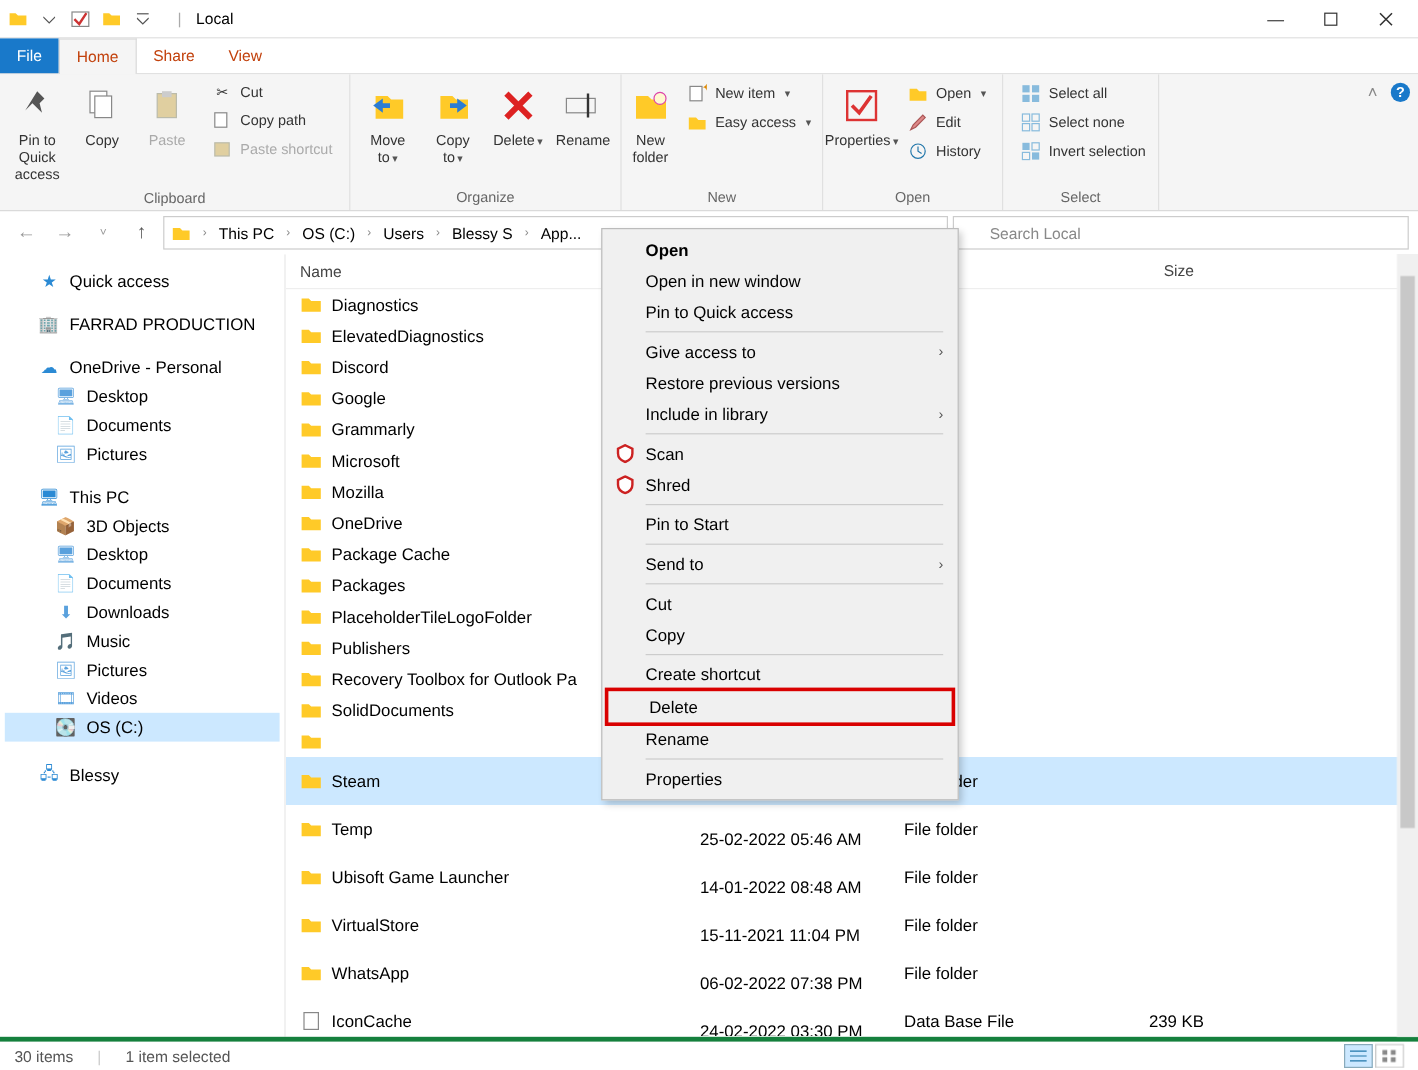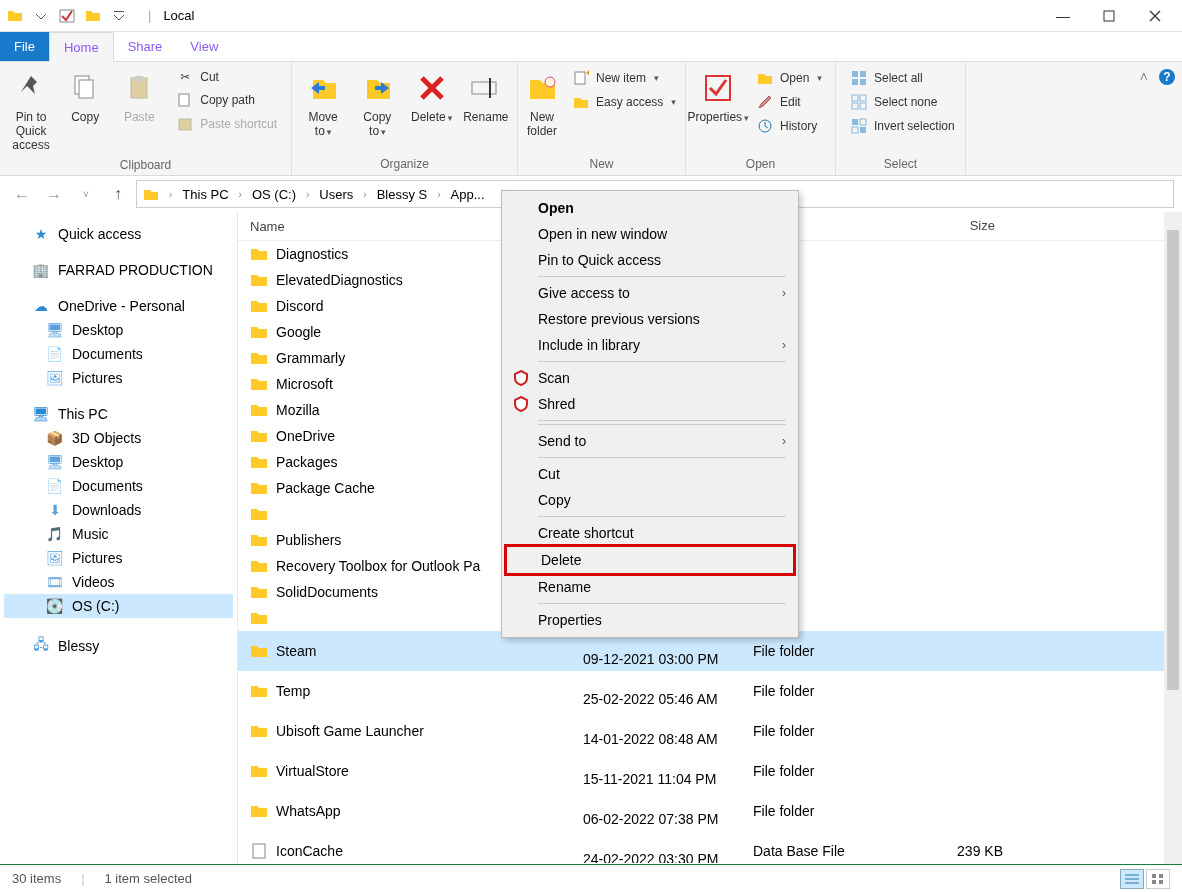--- a/index.html
+++ b/index.html
@@ -6,21 +6,21 @@
 body { font-family: "Segoe UI", Arial, sans-serif; font-size: 13px; background: #fff; color: #000; width: 1182px; height: 892px; overflow: hidden; position: relative; }
 .titlebar { height: 32px; display: flex; align-items: center; padding: 0 4px; border-bottom: 1px solid #e0e0e0; }
 .titlebar-icons { display: flex; gap: 4px; margin-right: 10px; }
 .tb-icon { width: 22px; height: 22px; display: inline-flex; align-items: center; justify-content: center; }
 .folder-icon-svg { fill: #ffca28; }
 .title-text { flex: none; font-size: 13px; margin-left: 4px; }
 .sep { color: #aaa; margin: 0 8px; }
 .win-controls { margin-left: auto; display: flex; }
 .win-btn { width: 46px; height: 32px; display: flex; align-items: center; justify-content: center; font-size: 14px; color: #333; }
 .ribbon-tabs { height: 30px; display: flex; align-items: stretch; border-bottom: 1px solid #dadada; }
-.rtab { padding: 6px 14px; font-size: 13px; color: #8b5cf6; display:flex; align-items:center;}
+.rtab { padding: 6px 14px; font-size: 13px; color: #c2410c; display:flex; align-items:center;}
 .rtab.file { background:#1979ca; color:#fff; }
 .rtab.active { background:#f5f5f5; border:1px solid #dadada; border-bottom:1px solid #f5f5f5; margin-bottom:-1px;}
 .ribbon { background:#f5f5f5; border-bottom:1px solid #dadada; height:114px; display:flex; position:relative;}
 .ribbon-group { border-right:1px solid #e0e0e0; padding:4px 6px 2px 6px; display:flex; flex-direction:column;}
 .rg-body{ flex:1; display:flex; align-items:flex-start; gap:4px;}
 .rg-label { text-align:center; font-size:12px; color:#666; padding:2px 0;}
 .big-btn { display:flex; flex-direction:column; align-items:center; justify-content:flex-start; width:52px; padding:4px 2px; font-size:12px; color:#333; text-align:center; gap:4px;}
 .big-btn .ico{height:36px;display:flex;align-items:center;justify-content:center;}
 .small-btn-col{ display:flex; flex-direction:column; gap:4px; padding:2px 4px;}
 .small-btn { display:flex; align-items:center; gap:6px; font-size:12px; color:#333; padding:2px 4px; white-space:nowrap;}
@@ -53,21 +53,21 @@
 .file-row .ico{width:18px;margin-right:8px;display:flex;align-items:center;}
 .ctx-menu { position:absolute; left:501px; top:190px; width:298px; background:#f0f0f0; border:1px solid #bbb; box-shadow:3px 3px 6px rgba(0,0,0,0.2); padding:4px 2px; z-index:10;}
 .ctx-item{ display:flex; align-items:center; padding:5px 10px 5px 34px; font-size:14px; position:relative;}
 .ctx-item.bold{font-weight:600;}
 .ctx-item .ctx-ico{position:absolute;left:8px;width:18px;display:flex;align-items:center;justify-content:center;}
 .ctx-item .ctx-arrow{margin-left:auto;color:#555;font-size:12px;}
 .ctx-sep{ height:1px; background:#ccc; margin:3px 10px 3px 34px;}
 .ctx-highlight{ border:3px solid #d90000; margin:-2px 0;}
 .scroll-track { position:absolute; right:0; top:0; bottom:0; width:18px; background:#f0f0f0;}
 .scroll-thumb { background:#c8c8c8; margin:18px 3px 0 3px; height:460px;}
-.statusbar{ position:absolute; bottom:0; left:0; right:0; height:28px; border-top:1px solid #15803d; display:flex; align-items:center; padding:0 12px; font-size:13px; color:#555; gap:20px; background:#fff;margin-top:24px;}
+.statusbar{ position:absolute; bottom:0; left:0; right:0; height:28px; border-top:4px solid #15803d; display:flex; align-items:center; padding:0 12px; font-size:13px; color:#555; gap:20px; background:#fff;margin-top:24px;}
 .status-right{margin-left:auto;display:flex;gap:2px;}
 .view-toggle{width:24px;height:20px;border:1px solid #ccc;display:flex;align-items:center;justify-content:center;}
 .view-toggle.active{background:#cce8ff;border-color:#8ab;}
 svg{display:block;}
 </style>
 </head>
 <body>
 
 <div class="titlebar">
   <div class="titlebar-icons">
@@ -365,20 +365,24 @@
     <span class="crumb">This PC</span>
       <span class="crumb-sep">›</span>
     <span class="crumb">OS (C:)</span>
       <span class="crumb-sep">›</span>
     <span class="crumb">Users</span>
       <span class="crumb-sep">›</span>
     <span class="crumb">Blessy S</span>
       <span class="crumb-sep">›</span>
     <span class="crumb">App...</span>
   </div>
+  <div class="search-box">
+    <span style="visibility:hidden;">pad</span>
+      <span>Search Local</span>
+  </div>
 </div>
 
 <div class="content-row">
   <div class="nav-pane">
     <div class="nav-item">
         <span class="ico" style="color:#2b8ad4;">★</span>
         <span>Quick access</span>
       </div>
     <div style="height:12px"></div>
     <div class="nav-item">
@@ -549,42 +553,43 @@
       <span class="col-date"></span>
       <span class="col-type"></span>
       <span class="col-size"></span>
     </div>
         <div class="file-row">
       <span class="ico">
             <svg width="18" height="18">
               <path fill="#ffca28" d="M1 4h6l2 2h8v9H1z"></path>
             </svg>
           </span>
+      <span class="col-name" style="width:307px;">Package Cache</span>
+      <span class="col-date"></span>
+      <span class="col-type"></span>
+      <span class="col-size"></span>
+    </div>
+        <div class="file-row">
+      <span class="ico">
+            <svg width="18" height="18">
+              <path fill="#ffca28" d="M1 4h6l2 2h8v9H1z"></path>
+            </svg>
+          </span>
       <span class="col-name" style="width:307px;">Packages</span>
       <span class="col-date"></span>
       <span class="col-type"></span>
       <span class="col-size"></span>
     </div>
         <div class="file-row">
       <span class="ico">
             <svg width="18" height="18">
               <path fill="#ffca28" d="M1 4h6l2 2h8v9H1z"></path>
             </svg>
           </span>
-      <span class="col-name" style="width:307px;">Package Cache</span>
-      <span class="col-date"></span>
-      <span class="col-type"></span>
-      <span class="col-size"></span>
-    </div>
-        <div class="file-row">
-      <span class="ico">
-            <svg width="18" height="18">
-              <path fill="#ffca28" d="M1 4h6l2 2h8v9H1z"></path>
-            </svg>
-          </span>
+      <span class="col-name" style="width:307px;">PlaceholderTileLogoFolder</span>
       <span class="col-date"></span>
       <span class="col-type"></span>
       <span class="col-size"></span>
     </div>
         <div class="file-row">
       <span class="ico">
             <svg width="18" height="18">
               <path fill="#ffca28" d="M1 4h6l2 2h8v9H1z"></path>
             </svg>
           </span>
@@ -723,20 +728,21 @@
     </div>
   <div class="ctx-item">
       <span class="ctx-ico">
         <svg width="16" height="16">
           <path d="M8 1 L14 4 v4 c0 4 -3 6 -6 7 c-3 -1 -6 -3 -6 -7 V4z" fill="#fff" stroke="#c22" stroke-width="2"></path>
         </svg>
       </span>
       <span>Shred</span>
     </div>
   <div class="ctx-sep"></div>
+  <div class="ctx-item">Pin to Start</div>
   <div class="ctx-sep"></div>
   <div class="ctx-item">
       <span>Send to</span>
       <span class="ctx-arrow">›</span>
     </div>
   <div class="ctx-sep"></div>
   <div class="ctx-item">Cut</div>
   <div class="ctx-item">Copy</div>
   <div class="ctx-sep"></div>
   <div class="ctx-item">Create shortcut</div>

